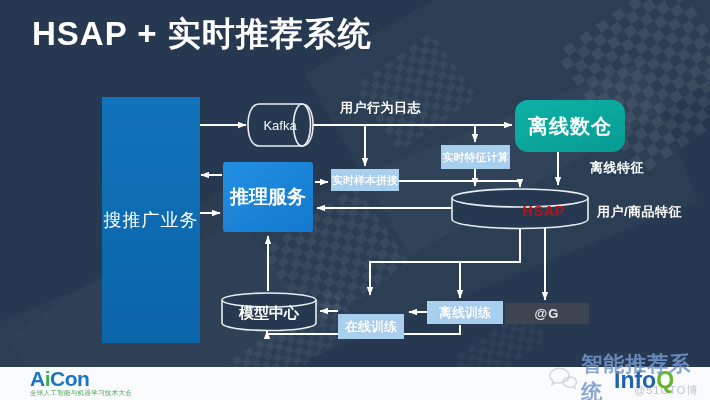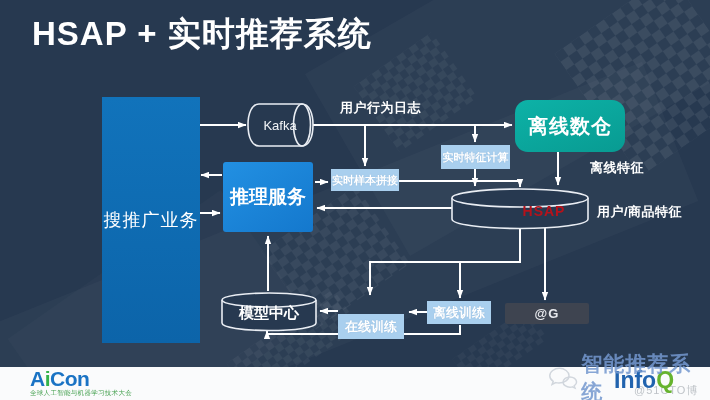--- a/index.html
+++ b/index.html
@@ -43,21 +43,21 @@
     background:linear-gradient(145deg,#2290e2,#1478cd);
     font-size:19px;font-weight:700;}
   .smallbox{background:#a9cfee;border-radius:0;font-weight:700;color:#fff;
     text-shadow:0 0 1px rgba(120,160,200,.6);}
   .rt-sample{left:331px;top:169px;width:68px;height:22px;font-size:11px;}
   .rt-feature{left:441px;top:145px;width:69px;height:24px;font-size:11px;}
   .offline-dw{left:515px;top:100px;width:110px;height:52px;border-radius:13px;
     background:linear-gradient(160deg,#0db2a7,#089b92);
     font-size:20px;font-weight:700;letter-spacing:1px;}
   .online-training{left:338px;top:298px;width:66px;height:25px;font-size:13px;margin-top:16px;}
-  .offline-training{left:427px;top:301px;width:64px;height:23px;font-size:13px;}
+  .offline-training{left:427px;top:301px;width:76px;height:23px;font-size:13px;}
   .atg-box{left:505px;top:303px;width:84px;height:21px;background:#3e4450;border-radius:2px;
     font-size:13px;font-weight:700;color:#e8eaee;letter-spacing:1px;}
 
   .kafka-label{left:248px;top:103px;width:64px;height:44px;font-size:13px;font-weight:400;color:#f2f5f8;}
   .hsap-label{left:452px;top:196px;width:160px;height:30px;font-size:14px;font-weight:700;color:#b5121b;letter-spacing:1px;margin-left:12px;}
   .model-label{left:222px;top:298px;width:94px;height:30px;font-size:15px;font-weight:700;}
 
   .flowlabel{position:absolute;z-index:3;color:#fff;font-size:13px;font-weight:700;letter-spacing:.5px;}
   .lbl-userlog{left:340px;top:99px;}
   .lbl-offfeat{left:590px;top:159px;}

